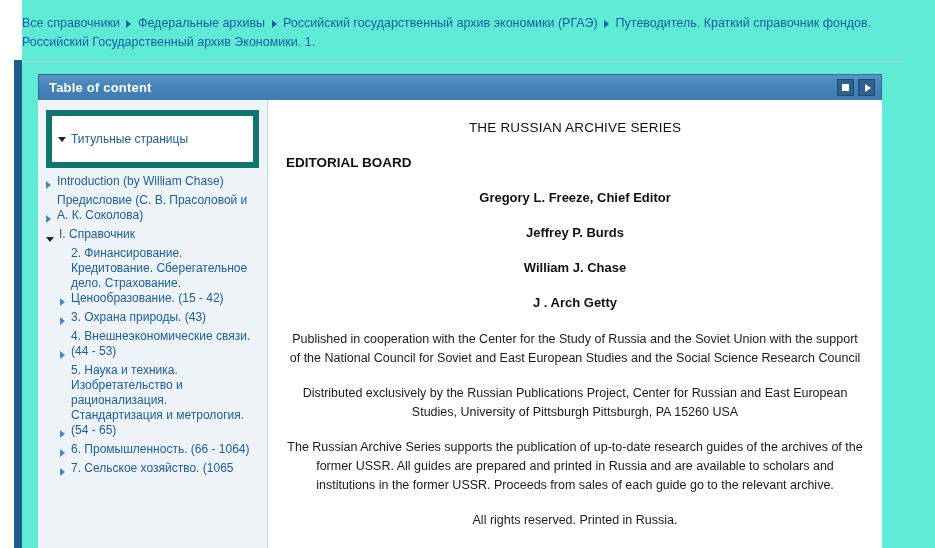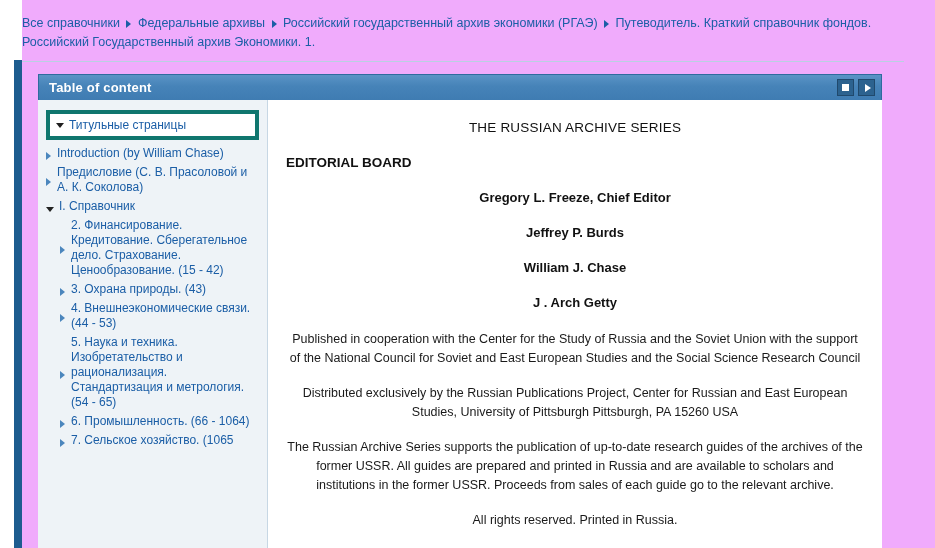--- a/index.html
+++ b/index.html
@@ -6,21 +6,21 @@
   html, body {
     margin: 0; padding: 0;
     width: 935px; height: 548px;
     background: #ffffff;
     font-family: "Liberation Sans", sans-serif;
     overflow: hidden;
   }
   #page {
     position: relative;
     width: 935px; height: 548px;
-    background: #f0abfc;
+    background: #5eead4;
   }
   
   .left-rail {
     position: absolute;
     left: 0; top: 0;
     width: 22px; height: 548px;
     background: #ffffff;
     border-right: 1px solid #ffffff;
   }
   .left-rail .bar {
@@ -110,40 +110,40 @@
   }
   .sidebar {
     width: 230px;
     background: #eef3f7;
     border-right: 1px solid #c7d7e4;
     padding: 10px 8px 0 8px;
     overflow: hidden;
     position: relative;
   }
   .pin-box {
-    border: 4px solid #0f766e;
-    background: #ffffff;
-    padding: 4px 6px;
+    border: 6px solid #0f766e;
+    background: #ffffff;
+    padding: 16px 6px;
     font-size: 12px;
     color: #1b5ea6;
     display: flex;
     align-items: center;
     margin-bottom: 6px;
   }
   .pin-box .caret-d {
     width: 0; height: 0;
     border-top: 5px solid #1f1f1f;
     border-left: 4px solid transparent;
     border-right: 4px solid transparent;
     margin-right: 5px;
   }
   .toc-list { list-style: none; margin: 0; padding: 0; }
   .toc-item {
     display: flex;
-    align-items: center;
+    align-items: flex-end;
     font-size: 12px;
     line-height: 15px;
     color: #1b5ea6;
     margin-bottom: 4px;
     cursor: pointer;
   }
   .toc-item .lbl { flex: 1; }
   .caret-r {
     width: 0; height: 0;
     border-left: 5px solid #4b86bd;

